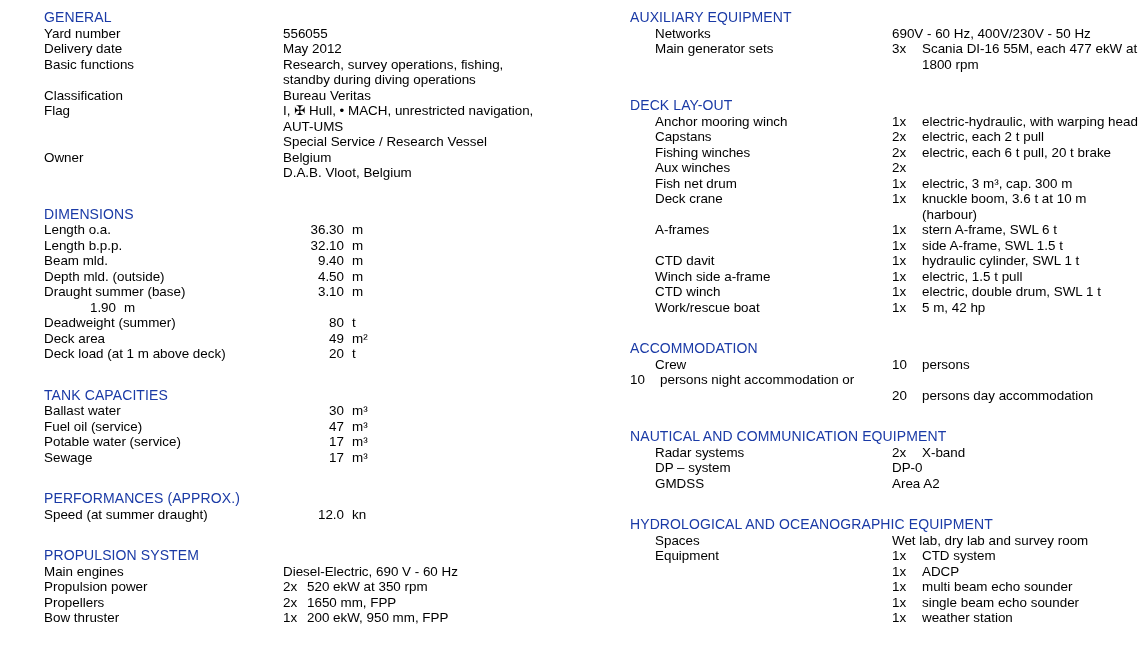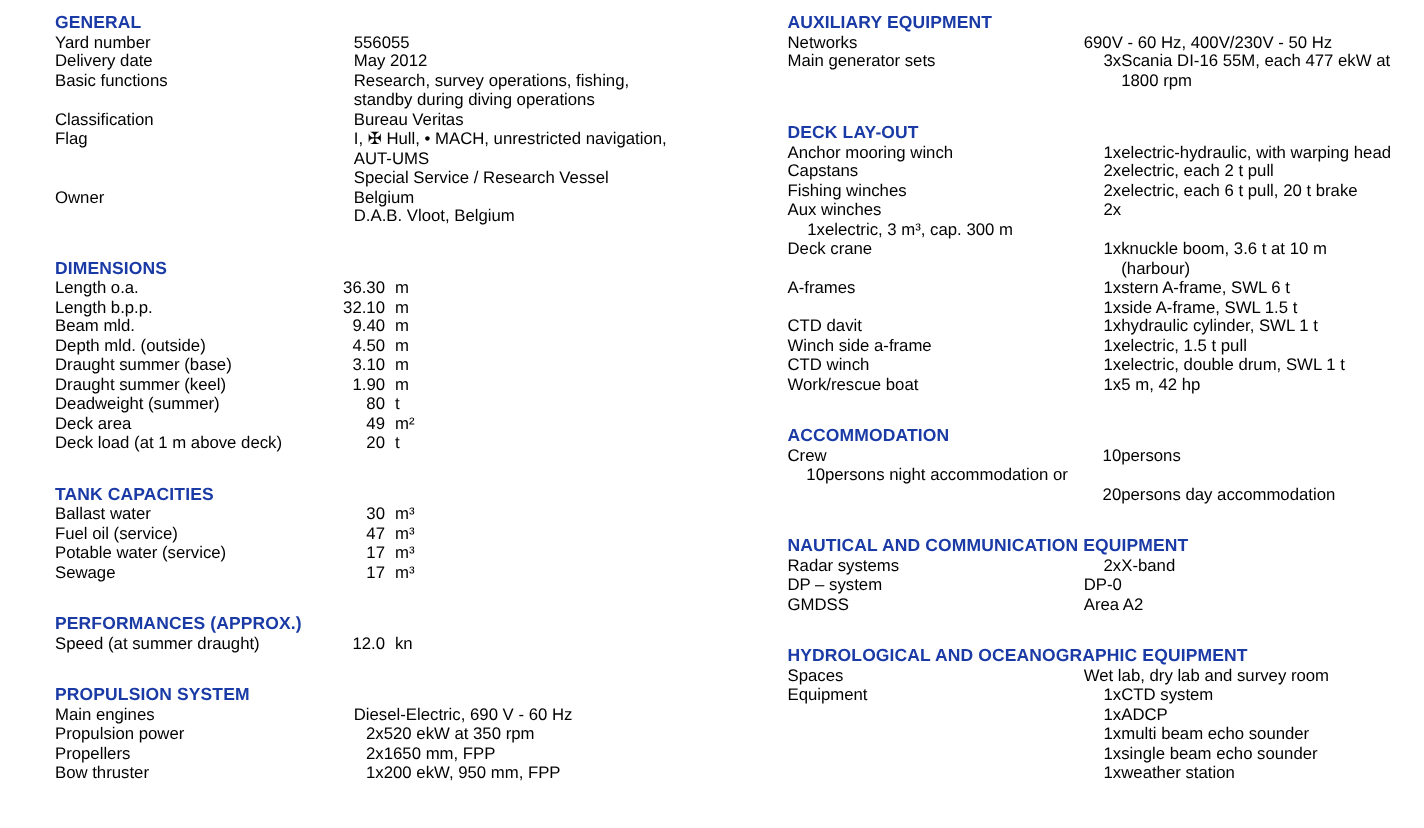--- a/index.html
+++ b/index.html
@@ -13,37 +13,37 @@
     line-height: 15.5px;
     -webkit-font-smoothing: antialiased;
   }
   .page { position: relative; width: 1139px; height: 662px; overflow: hidden; background: #ffffff; }
   .col { position: absolute; top: 10px; }
   .col-left  { left: 44px;  width: 525px; }
   .col-right { left: 630px; width: 544px; }
 
   .spec-section + .spec-section { margin-top: 26px; }
   .heading {
-    font-weight: bold;
+    font-weight: normal;
     font-size: 14px;
     color: var(--heading-color, #1a3aa6);
     letter-spacing: 0.1px;
     white-space: nowrap;
   }
 
   .row { display: flex; align-items: baseline; }
   .label { flex: none; white-space: nowrap; }
   .col-left  .label { width: 239px; }
-  .col-right .label { width: 237px; }
+  .col-right .label { width: 237px; margin-left: 25px; }
   .col-left  .label.label-measure { width: 228px; }
 
-  .num  { flex: none; width: 36px; text-align: right; white-space: pre; }
+  .num  { flex: none; width: 36px; text-align: right; white-space: pre; margin-left: 36px; }
   .unit { flex: none; margin-left: 8px; white-space: nowrap; }
 
-  .qty  { flex: none; white-space: nowrap; text-align: right; }
+  .qty  { flex: none; white-space: nowrap; }
   .col-left  .qty { width: 24px; }
   .col-right .qty { width: 30px; }
 
   .value, .desc { flex: 1; white-space: nowrap; }
 </style>
 </head>
 <body style="color: rgb(0, 0, 0); background: rgb(255, 255, 255);">
 
 <div class="page">
   <div class="col col-left">
@@ -111,21 +111,20 @@
           <span class="label label-measure">Depth mld. (outside)</span>
           <span class="num">4.50</span>
           <span class="unit">m</span>
         </div>
         <div class="row">
           <span class="label label-measure">Draught summer (base)</span>
           <span class="num">3.10</span>
           <span class="unit">m</span>
         </div>
         <div class="row">
-          <span class="label label-measure">Draught summer (keel)</span>
           <span class="num">1.90</span>
           <span class="unit">m</span>
         </div>
         <div class="row">
           <span class="label label-measure">Deadweight (summer)</span>
           <span class="num">80</span>
           <span class="unit">t</span>
         </div>
         <div class="row">
           <span class="label label-measure">Deck area</span>
@@ -225,20 +224,21 @@
         <div class="row">
           <span class="label">Fishing winches</span>
           <span class="qty">2x</span>
           <span class="desc">electric, each 6 t pull, 20 t brake</span>
         </div>
         <div class="row">
           <span class="label">Aux winches</span>
           <span class="qty">2x</span>
         </div>
         <div class="row">
+          <span class="label">Fish net drum</span>
           <span class="qty">1x</span>
           <span class="desc">electric, 3 m³, cap. 300 m</span>
         </div>
         <div class="row">
           <span class="label">Deck crane</span>
           <span class="qty">1x</span>
           <span class="desc">knuckle boom, 3.6 t at 10 m</span>
         </div>
         <div class="row">
           <span class="label"></span>

